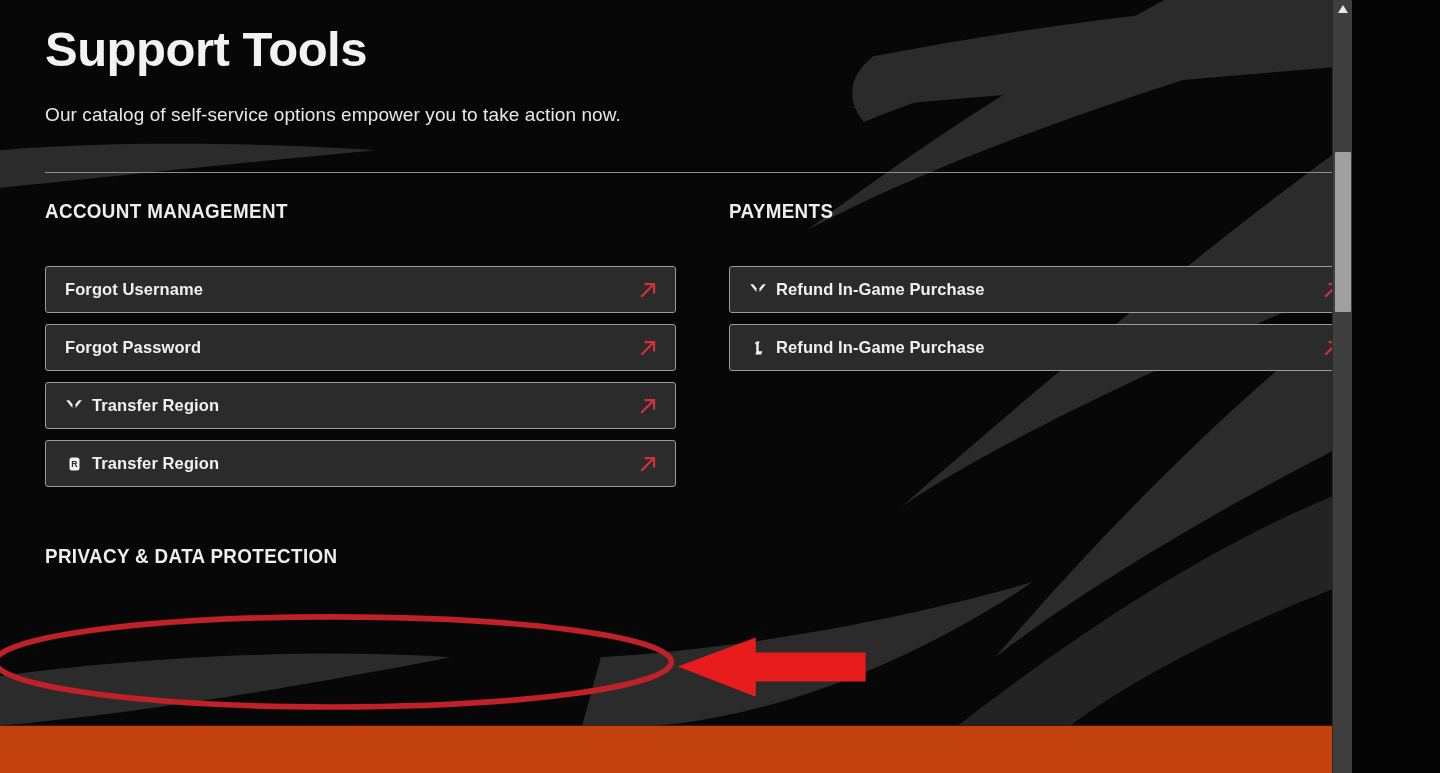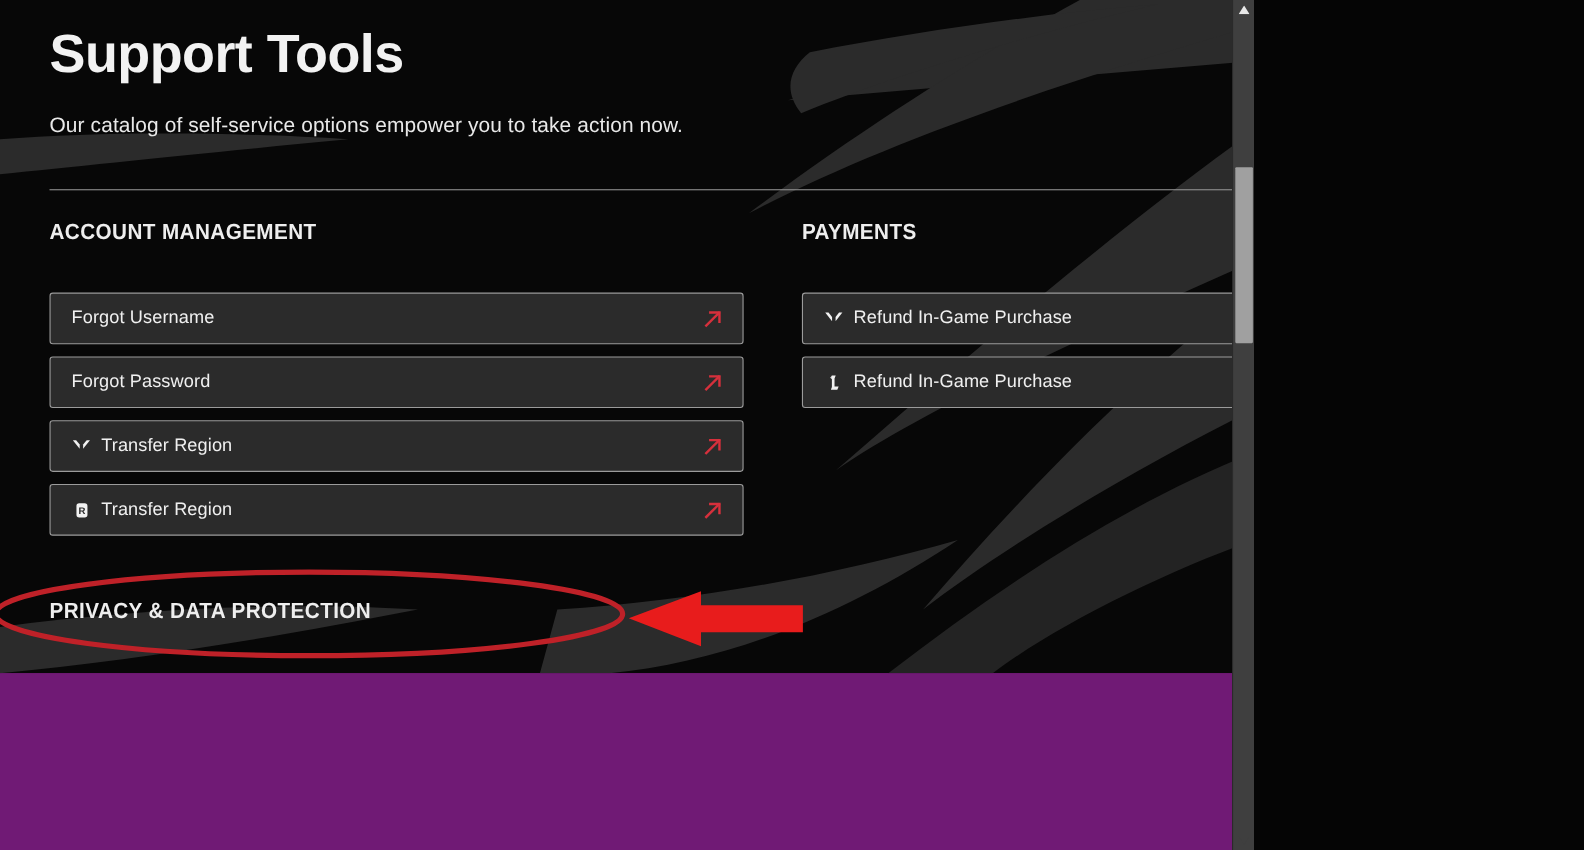--- a/index.html
+++ b/index.html
@@ -2,22 +2,22 @@
 <html><head>
 <meta charset="utf-8">
 <style>
   * { margin:0; padding:0; box-sizing:border-box; }
   html, body {
     width:1440px; height:773px; overflow:hidden;
     background:#050505;
     font-family:"Liberation Sans", sans-serif;
   }
   #page {
-    position:relative; width:1140px; height:773px;
-    background:#701a75; overflow:hidden;
+    position:relative; width:1352px; height:773px;
+    background:#c2410c; overflow:hidden;
   }
 
   
   #bg-art { position:absolute; inset:0; z-index:0; pointer-events:none; }
 
   
   #viewport {
     position:absolute; left:0; top:0; width:1420px; height:773px;
     z-index:2; overflow:hidden;
   }
@@ -57,21 +57,21 @@
     position:relative;
     display:flex; align-items:center;
     height:47px;
     background:#2b2b2b;
     border:1px solid #9b9b9b;
     border-radius:3px;
     padding:0 16px 0 19px;
     cursor:pointer;
   }
   .tool-label {
-    font-size:16.5px; color:#f0f0f0; font-weight:400;
+    font-size:16.5px; color:#f0f0f0; font-weight:700;
     letter-spacing:0.1px; white-space:nowrap;
   }
   .game-icon {
     width:18px; height:18px; margin-right:9px;
     display:flex; align-items:center; justify-content:center;
     flex:0 0 auto;
   }
   .ext-arrow {
     position:absolute; right:16px; top:50%;
     transform:translateY(-50%);

